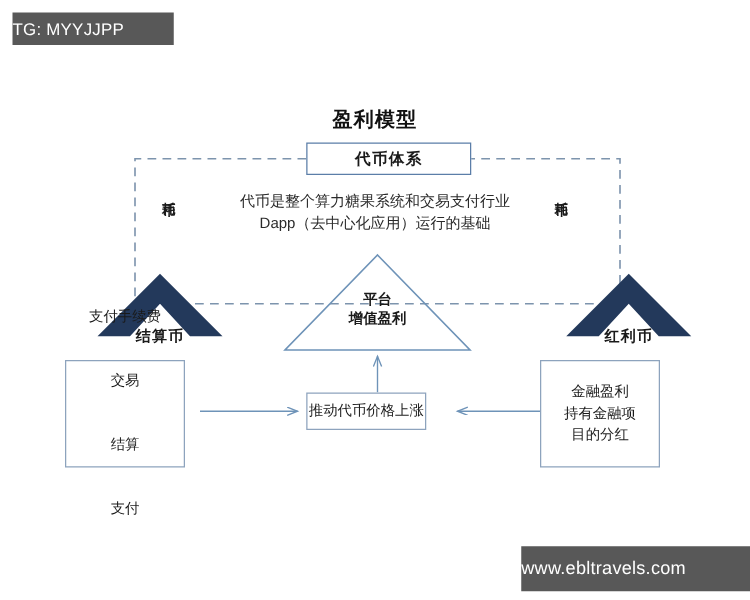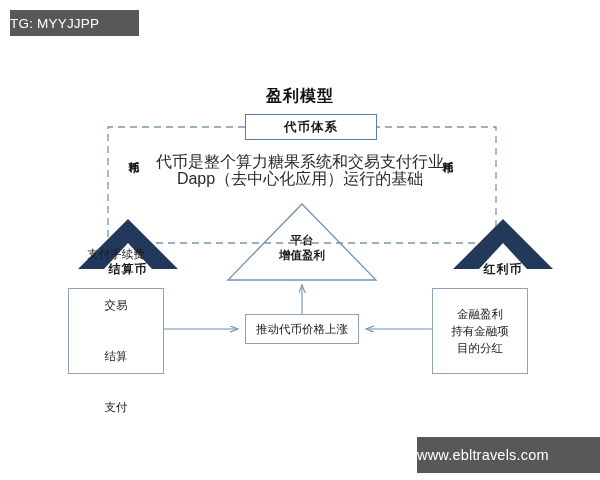--- a/index.html
+++ b/index.html
@@ -92,21 +92,21 @@
     letter-spacing: 1px;
     z-index: 5;
   }
 
   
   #description {
     left: 150px;
     top: 153px;
     width: 300px;
     text-align: center;
-    font-size: 16px;
+    font-size: 12px;
     line-height: 17px;
     color: #2a2a2a;
   }
   #description div { white-space: nowrap; }
 
   
   .burn-label {
     width: 14px;
     font-size: 11px;
     font-weight: bold;
@@ -148,36 +148,36 @@
     display: flex;
     flex-direction: column;
     align-items: center;
     justify-content: center;
     font-size: 11.5px;
     line-height: 17px;
     color: #1a1a1a;
     text-align: center;
   }
   #box-left {
-    left: 68px;
+    left: 52px;
     top: 288px;
     width: 96px;
     height: 86px;
     gap: 34px;
   }
   #box-right {
     left: 432px;
     top: 288px;
     width: 96px;
     height: 86px;
   }
   #box-center {
     left: 245px;
     top: 314px;
-    width: 114px;
+    width: 96px;
     height: 30px;
     font-size: 11.5px;
     z-index: 5;
   }
   .flowbox div { white-space: nowrap; }
 </style>
 </head>
 <body>
 
 <div class="wm" id="wm-top">

